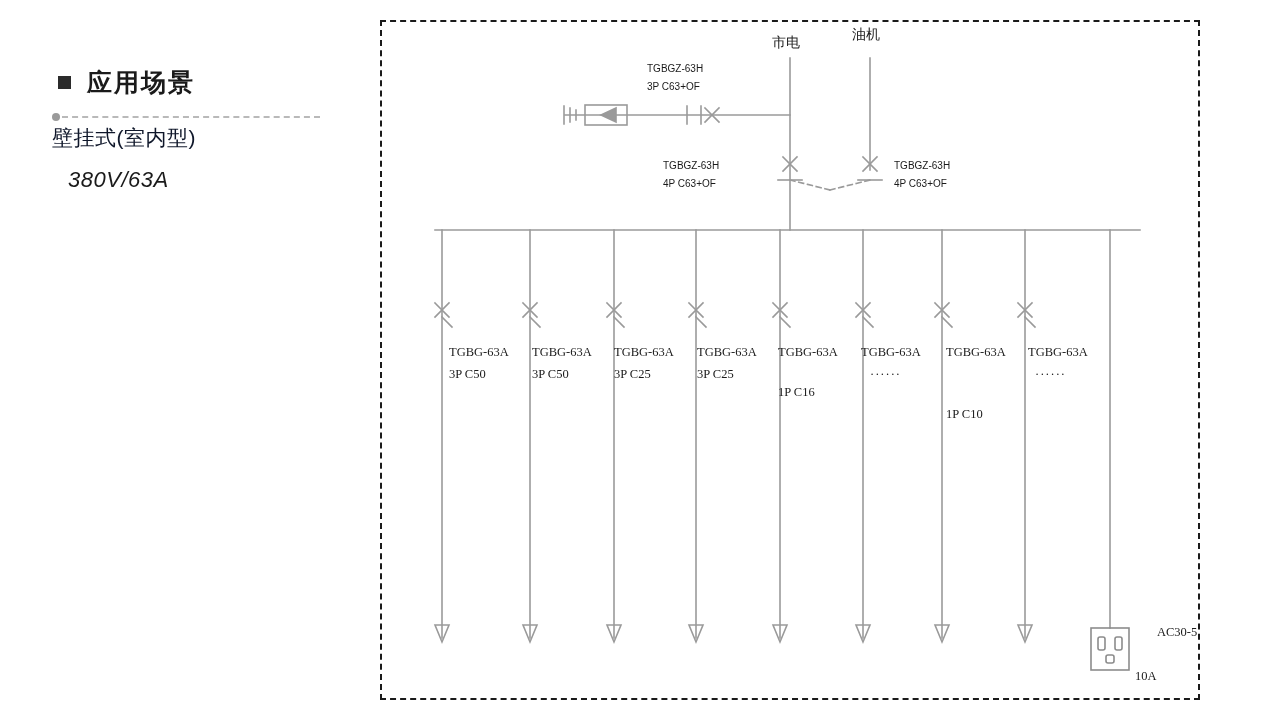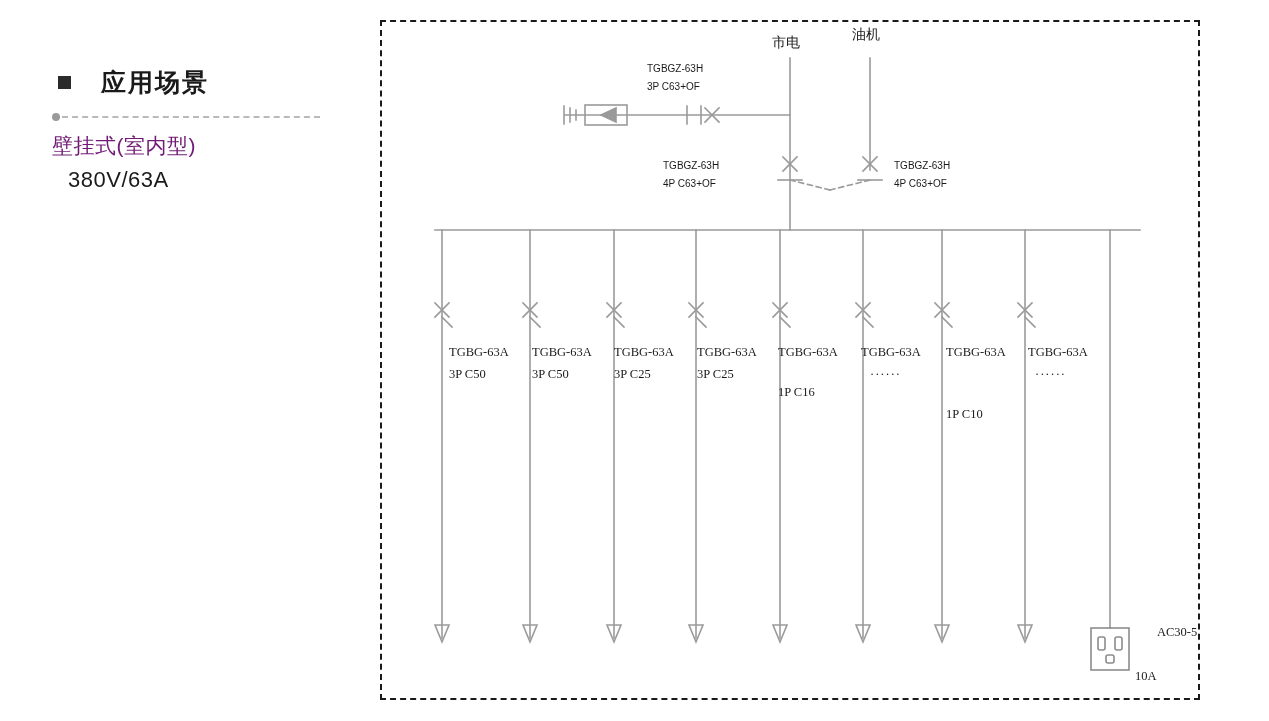--- a/index.html
+++ b/index.html
@@ -28,21 +28,21 @@
     left: 0; top: 0;
     width: 370px;
     height: 721px;
   }
   .title-row {
     position: absolute;
     left: 58px;
     top: 66px;
     display: flex;
     align-items: center;
-    gap: 30px;
+    gap: 16px;
   }
   .title-bullet {
     width: 13px;
     height: 13px;
     background: #2b2b2b;
     display: inline-block;
   }
   .title-text {
     font-size: 25px;
     font-weight: bold;
@@ -67,33 +67,34 @@
   }
   .divider-line {
     flex: 1 1 auto;
     height: 0;
     border-top: 2px dashed #b9b9b9;
     margin-left: 2px;
   }
   .subtitle {
     position: absolute;
     left: 52px;
-    top: 132px;
+    top: 124px;
     font-size: 21px;
-    color: #701a75;
+    color: #0f172a;
     letter-spacing: 0.5px;
     text-align: right;
   }
   .rating {
     position: absolute;
     left: 68px;
     top: 167px;
     font-size: 22px;
     color: #1a1a1a;
     letter-spacing: 0.5px;
+    font-style: italic;
   }
 
   
   .diagram-panel {
     position: absolute;
     left: 380px;
     top: 20px;
     width: 820px;
     height: 680px;
   }

